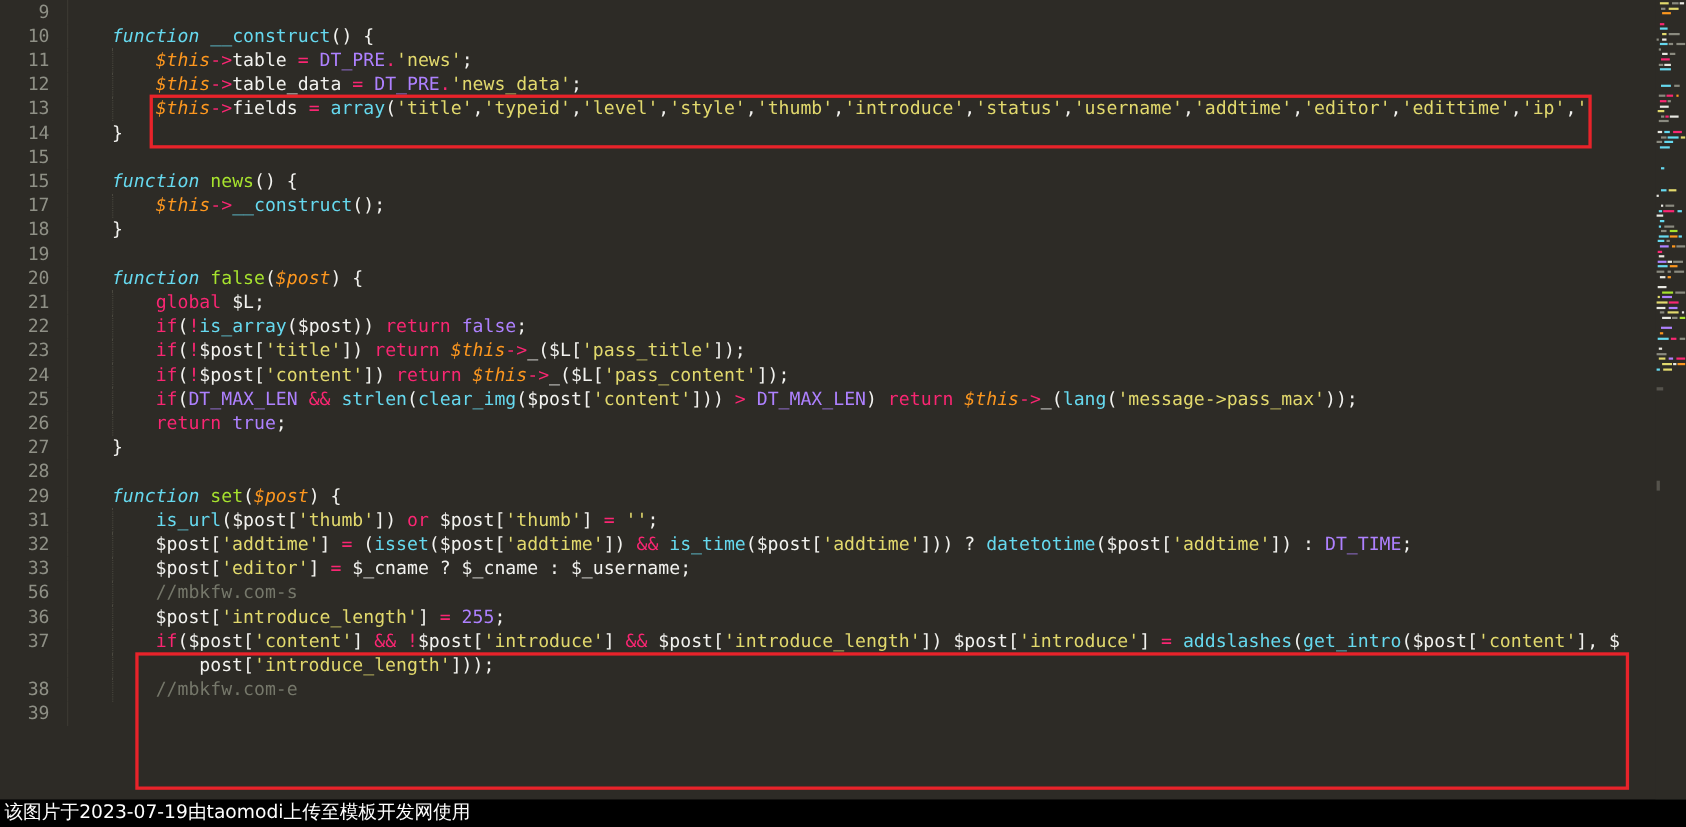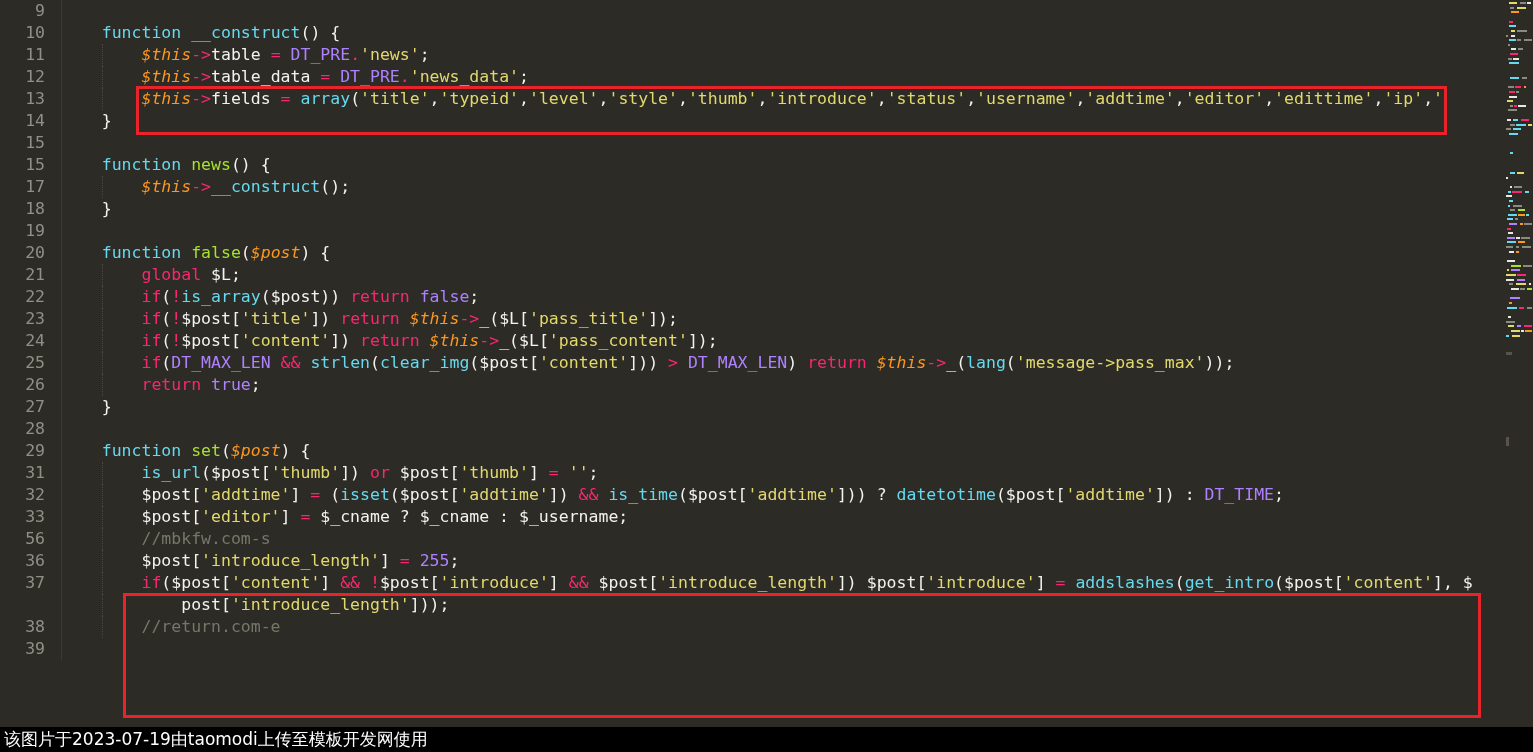--- a/index.html
+++ b/index.html
@@ -19,21 +19,21 @@
     user-select:none;
   }
   .code{position:relative;flex:1;white-space:pre;color:var(--c-p,#f2f2ef);}
   .guide{
     position:absolute;top:0;bottom:0;width:0;
     border-left:1px dotted var(--c-guide,#4a483f);
   }
   .tk-k{color:var(--c-k,#f92672);}
   .tk-f{color:var(--c-f,#a6e22e);}
   .tk-b{color:var(--c-b,#66d9ef);text-align:right;}
-  .tk-kw{color:var(--c-kw,#66d9ef);}
+  .tk-kw{color:var(--c-kw,#66d9ef);font-style:italic;}
   .tk-v{color:var(--c-v,#fd971f);font-style:italic;}
   .tk-s{color:var(--c-s,#e2d96d);}
   .tk-c{color:var(--c-c,#ae81ff);}
   .tk-p{color:var(--c-p,#f2f2ef);}
   .tk-cm{color:var(--c-cm,#75776a);}
   .annotation{
     position:absolute;box-sizing:border-box;
     border:3px solid var(--c-annotation,#e8232a);
     pointer-events:none;
   }
@@ -77,21 +77,21 @@
         <div class="row"><span class="ln">27</span><span class="code"><span class="tk-p">    }</span></span></div>
         <div class="row"><span class="ln">28</span><span class="code"></span></div>
         <div class="row"><span class="ln">29</span><span class="code"><span class="tk-p">    </span><span class="tk-kw">function</span><span class="tk-p"> </span><span class="tk-f">set</span><span class="tk-p">(</span><span class="tk-v">$post</span><span class="tk-p">) {</span></span></div>
         <div class="row"><span class="ln">31</span><span class="code"><span class="guide" style="left: 39.72px;"></span><span class="tk-p">        </span><span class="tk-b">is_url</span><span class="tk-p">($post[</span><span class="tk-s">'thumb'</span><span class="tk-p">]) </span><span class="tk-k">or</span><span class="tk-p"> $post[</span><span class="tk-s">'thumb'</span><span class="tk-p">] </span><span class="tk-k">=</span><span class="tk-p"> </span><span class="tk-s">''</span><span class="tk-p">;</span></span></div>
         <div class="row"><span class="ln">32</span><span class="code"><span class="guide" style="left: 39.72px;"></span><span class="tk-p">        $post[</span><span class="tk-s">'addtime'</span><span class="tk-p">] </span><span class="tk-k">=</span><span class="tk-p"> (</span><span class="tk-b">isset</span><span class="tk-p">($post[</span><span class="tk-s">'addtime'</span><span class="tk-p">]) </span><span class="tk-k">&amp;&amp;</span><span class="tk-p"> </span><span class="tk-b">is_time</span><span class="tk-p">($post[</span><span class="tk-s">'addtime'</span><span class="tk-p">])) ? </span><span class="tk-b">datetotime</span><span class="tk-p">($post[</span><span class="tk-s">'addtime'</span><span class="tk-p">]) : </span><span class="tk-c">DT_TIME</span><span class="tk-p">;</span></span></div>
         <div class="row"><span class="ln">33</span><span class="code"><span class="guide" style="left: 39.72px;"></span><span class="tk-p">        $post[</span><span class="tk-s">'editor'</span><span class="tk-p">] </span><span class="tk-k">=</span><span class="tk-p"> $_cname ? $_cname : $_username;</span></span></div>
         <div class="row"><span class="ln">56</span><span class="code"><span class="guide" style="left: 39.72px;"></span><span class="tk-p">        </span><span class="tk-cm">//mbkfw.com-s</span></span></div>
         <div class="row"><span class="ln">36</span><span class="code"><span class="guide" style="left: 39.72px;"></span><span class="tk-p">        $post[</span><span class="tk-s">'introduce_length'</span><span class="tk-p">] </span><span class="tk-k">=</span><span class="tk-p"> </span><span class="tk-c">255</span><span class="tk-p">;</span></span></div>
         <div class="row"><span class="ln">37</span><span class="code"><span class="guide" style="left: 39.72px;"></span><span class="tk-p">        </span><span class="tk-k">if</span><span class="tk-p">($post[</span><span class="tk-s">'content'</span><span class="tk-p">] </span><span class="tk-k">&amp;&amp;</span><span class="tk-p"> </span><span class="tk-k">!</span><span class="tk-p">$post[</span><span class="tk-s">'introduce'</span><span class="tk-p">] </span><span class="tk-k">&amp;&amp;</span><span class="tk-p"> $post[</span><span class="tk-s">'introduce_length'</span><span class="tk-p">]) $post[</span><span class="tk-s">'introduce'</span><span class="tk-p">] </span><span class="tk-k">=</span><span class="tk-p"> </span><span class="tk-b">addslashes</span><span class="tk-p">(</span><span class="tk-b">get_intro</span><span class="tk-p">($post[</span><span class="tk-s">'content'</span><span class="tk-p">], $</span></span></div>
         <div class="row"><span class="ln"></span><span class="code"><span class="guide" style="left: 39.72px;"></span><span class="tk-p">            post[</span><span class="tk-s">'introduce_length'</span><span class="tk-p">]));</span></span></div>
-        <div class="row"><span class="ln">38</span><span class="code"><span class="guide" style="left: 39.72px;"></span><span class="tk-p">        </span><span class="tk-cm">//return.com-e</span></span></div>
+        <div class="row"><span class="ln">38</span><span class="code"><span class="guide" style="left: 39.72px;"></span><span class="tk-p">        </span><span class="tk-cm">//mbkfw.com-e</span></span></div>
         <div class="row"><span class="ln">39</span><span class="code"></span></div>
       </div>
     <div class="minimap" id="minimap">
         <div class="mm-seg" style="left: 4px; top: 2px; width: 8px; background: rgb(226, 217, 109);"></div>
         <div class="mm-seg" style="left: 15px; top: 2px; width: 6px; background: rgb(138, 138, 127);"></div>
         <div class="mm-seg" style="left: 22px; top: 2px; width: 4px; background: rgb(232, 232, 226);"></div>
         <div class="mm-seg" style="left: 5px; top: 7px; width: 4px; background: rgb(138, 138, 127);"></div>
         <div class="mm-seg" style="left: 12px; top: 7px; width: 9px; background: rgb(226, 217, 109);"></div>
         <div class="mm-seg" style="left: 6px; top: 11px; width: 8px; background: rgb(253, 151, 31);"></div>
         <div class="mm-seg" style="left: 4px; top: 21px; width: 4px; background: rgb(249, 38, 114);"></div>

